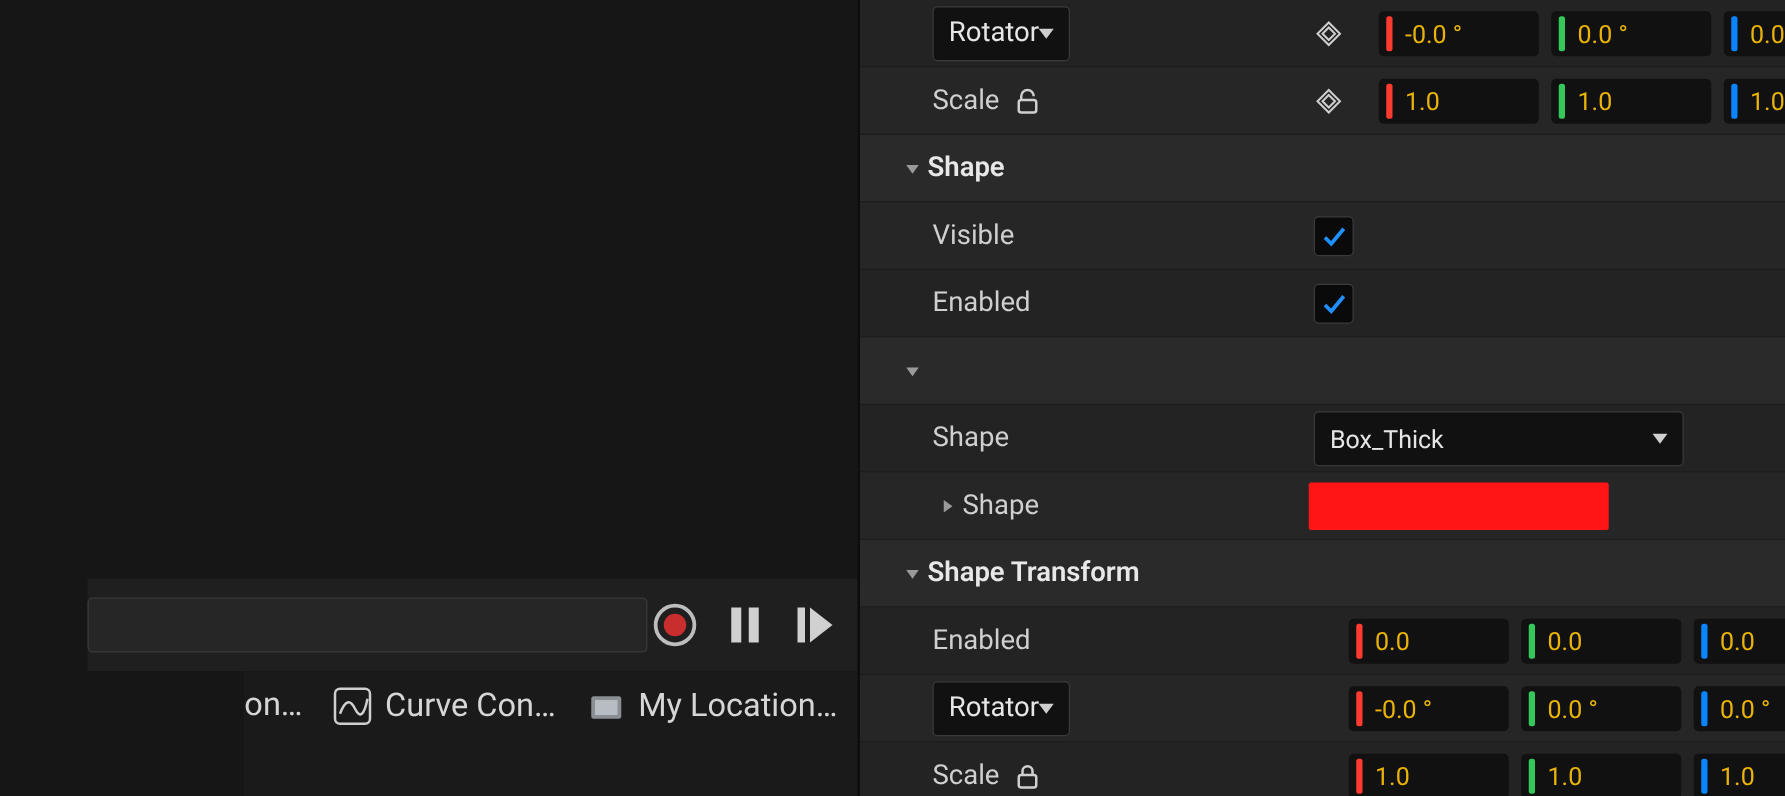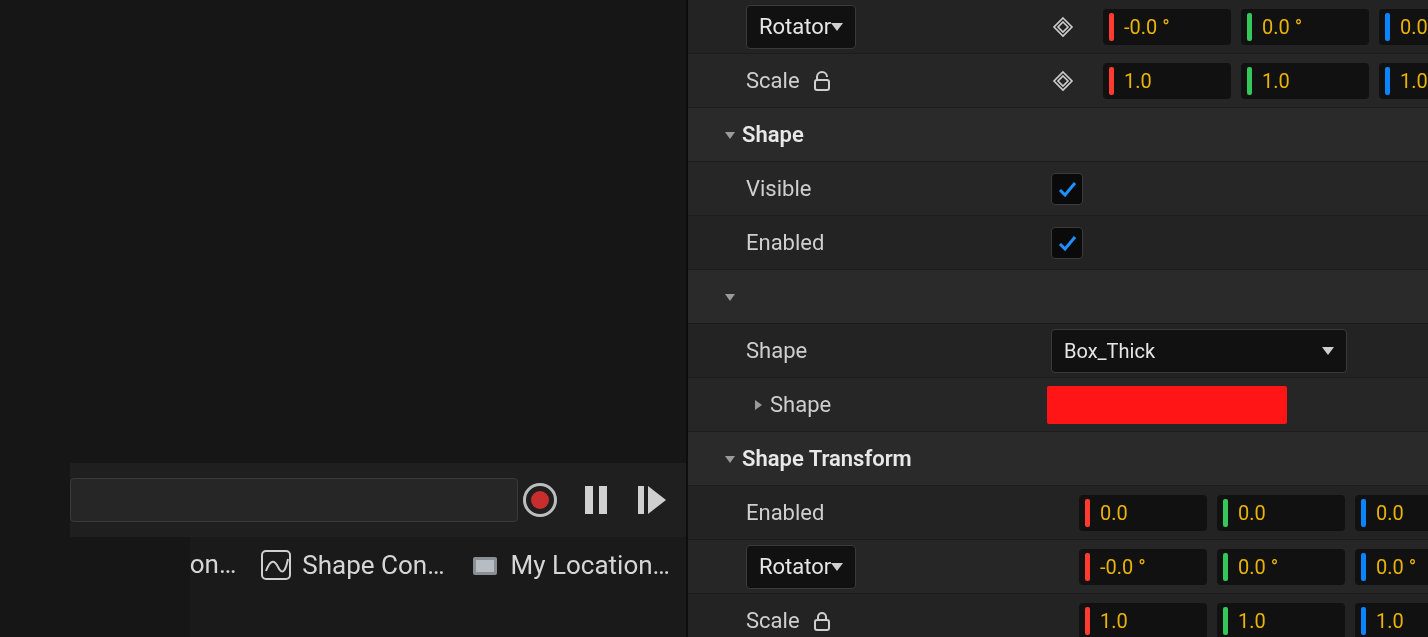--- a/index.html
+++ b/index.html
@@ -136,21 +136,21 @@
       <div class="tab tab0">
         <span>on…</span>
       </div>
       <div class="tab">
         <span class="ico">
           <svg viewBox="0 0 32 32">
               <rect x="2" y="2" width="28" height="28" rx="4" fill="none" stroke="#cfcfcf" stroke-width="2"></rect>
               <path d="M6 22 Q12 6 18 18 T28 10" fill="none" stroke="#cfcfcf" stroke-width="2"></path>
             </svg>
         </span>
-        <span>Shape Con…</span>
+        <span>Curve Con…</span>
       </div>
       <div class="tab">
         <span class="ico">
           <svg viewBox="0 0 32 32">
               <rect x="4" y="8" width="24" height="18" rx="2" fill="#8a8f94"></rect>
               <rect x="7" y="11" width="18" height="12" fill="#b7bdc2"></rect>
             </svg>
         </span>
         <span>My Location…</span>
       </div>

